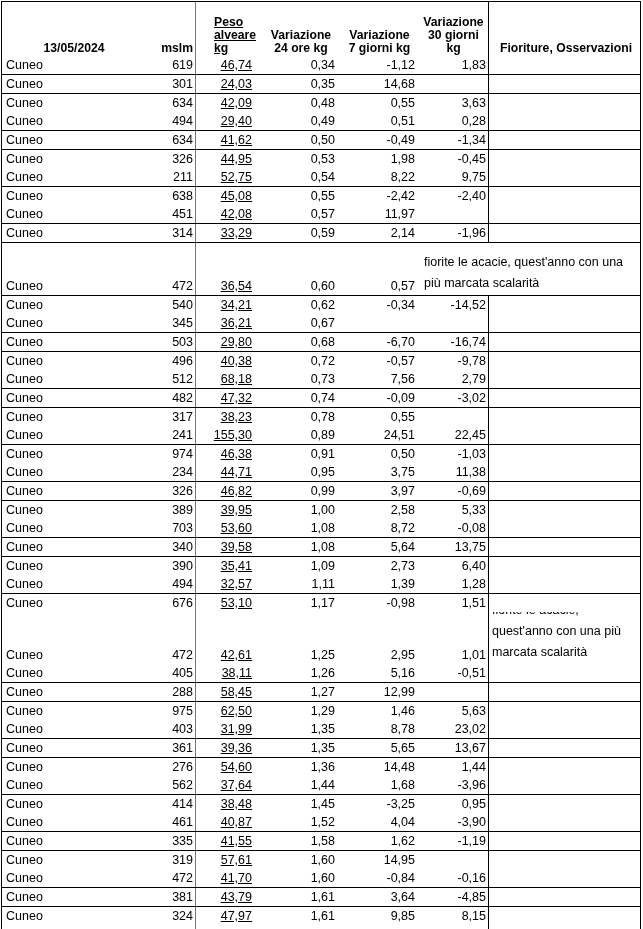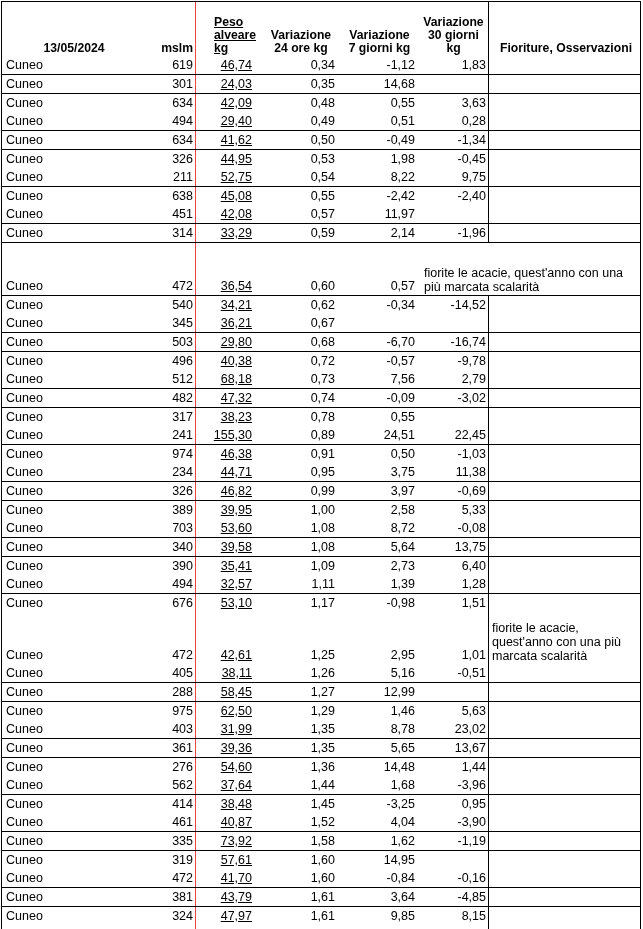--- a/index.html
+++ b/index.html
@@ -14,21 +14,21 @@
   .c { box-sizing: border-box; overflow: hidden; white-space: nowrap; }
   .c-loc { width: 130px; padding-left: 4px; }
   .c-alt { width: 64px; text-align: right; padding-right: 2px; border-right: 1px solid #ef4444; }
   .c-w   { width: 71px; text-align: right; padding-right: 15px; text-decoration: underline; }
   .c-d24 { width: 77px; text-align: right; padding-right: 9px; }
   .c-d7  { width: 77px; text-align: right; padding-right: 6px; }
   .c-d30 { width: 68px; text-align: right; padding-right: 2px; border-right: 1px solid #000; }
   .c-obs { flex: 1; padding-left: 3px; }
   .row.tall .c { display: flex; align-items: flex-end; justify-content: flex-end; }
   .row.tall .c-loc, .row.tall .c-obs { justify-content: flex-start; }
-  .row.tall .c-obs { white-space: normal; line-height: 14px; align-items: flex-end; padding-bottom: 1px; }
+  .row.tall .c-obs { white-space: normal; line-height: 21px; align-items: flex-end; padding-bottom: 1px; }
   .hdr .c { display: flex; align-items: flex-end; justify-content: center; text-align: center;
             white-space: pre-line; padding-bottom: 1px; }
   .hdr .c-loc { justify-content: center; padding-left: 14px; }
   .hdr .c-alt { justify-content: flex-end; padding-right: 2px; }
   .hdr .c-w { justify-content: flex-start; padding-left: 18px; padding-right: 0; text-align: left; }
   .hdr .c-obs { justify-content: center; padding-bottom: 1px; }
   .obs-text { display: block; margin-top: 19px; }
 </style>
 </head>
 <body>
@@ -481,21 +481,21 @@
         <div class="c c-d24"><span class="">1,52</span></div>
         <div class="c c-d7"><span class="">4,04</span></div>
         <div class="c c-d30"><span class="">-3,90</span></div>
         <div class="c c-obs">
           <span class="obs-text"></span>
         </div>
       </div>
       <div class="row grp-top">
         <div class="c c-loc"><span class="">Cuneo</span></div>
         <div class="c c-alt"><span class="">335</span></div>
-        <div class="c c-w"><span class="">73,92</span></div>
+        <div class="c c-w"><span class="">41,55</span></div>
         <div class="c c-d24"><span class="">1,58</span></div>
         <div class="c c-d7"><span class="">1,62</span></div>
         <div class="c c-d30"><span class="">-1,19</span></div>
         <div class="c c-obs">
           <span class="obs-text">Acacia</span>
         </div>
       </div>
       <div class="row grp-top">
         <div class="c c-loc"><span class="">Cuneo</span></div>
         <div class="c c-alt"><span class="">319</span></div>

